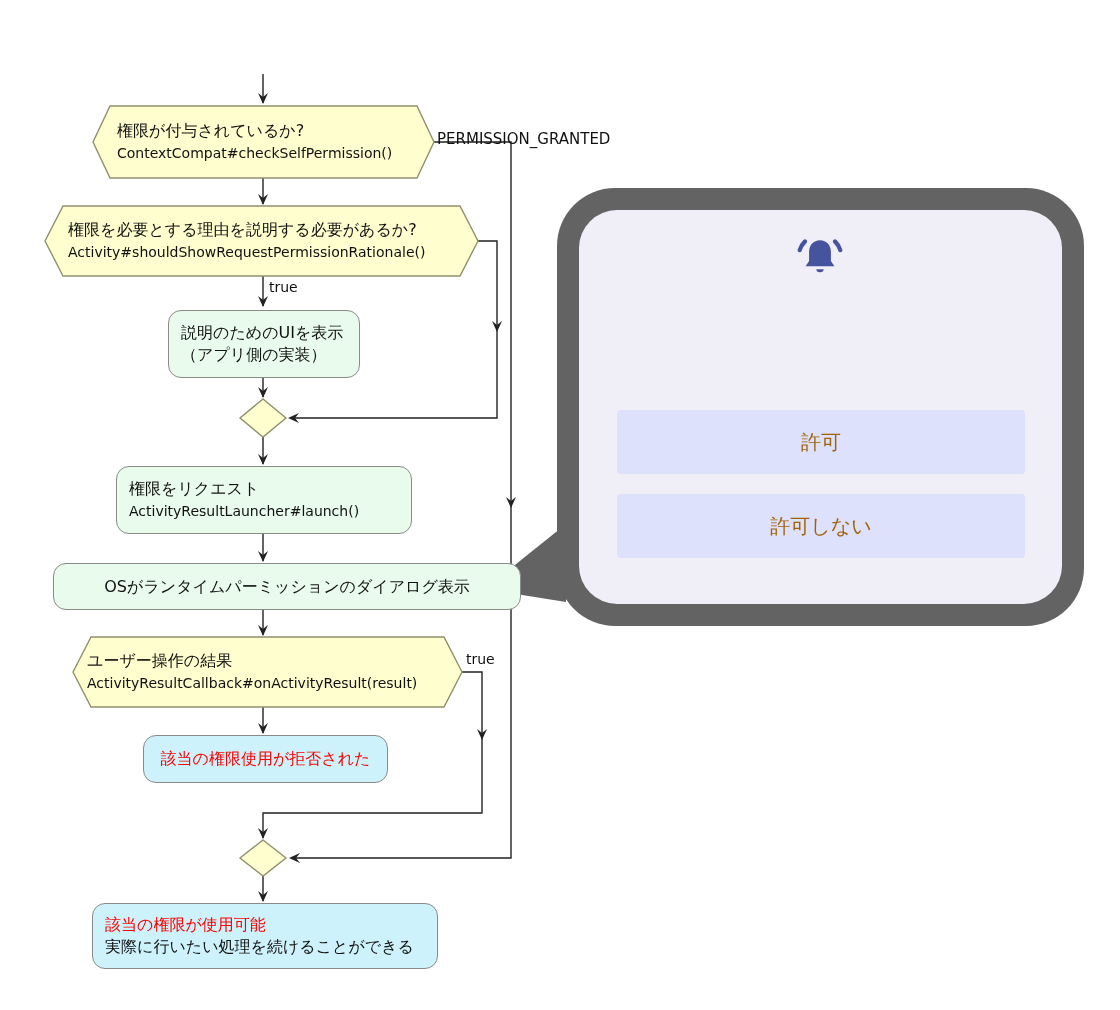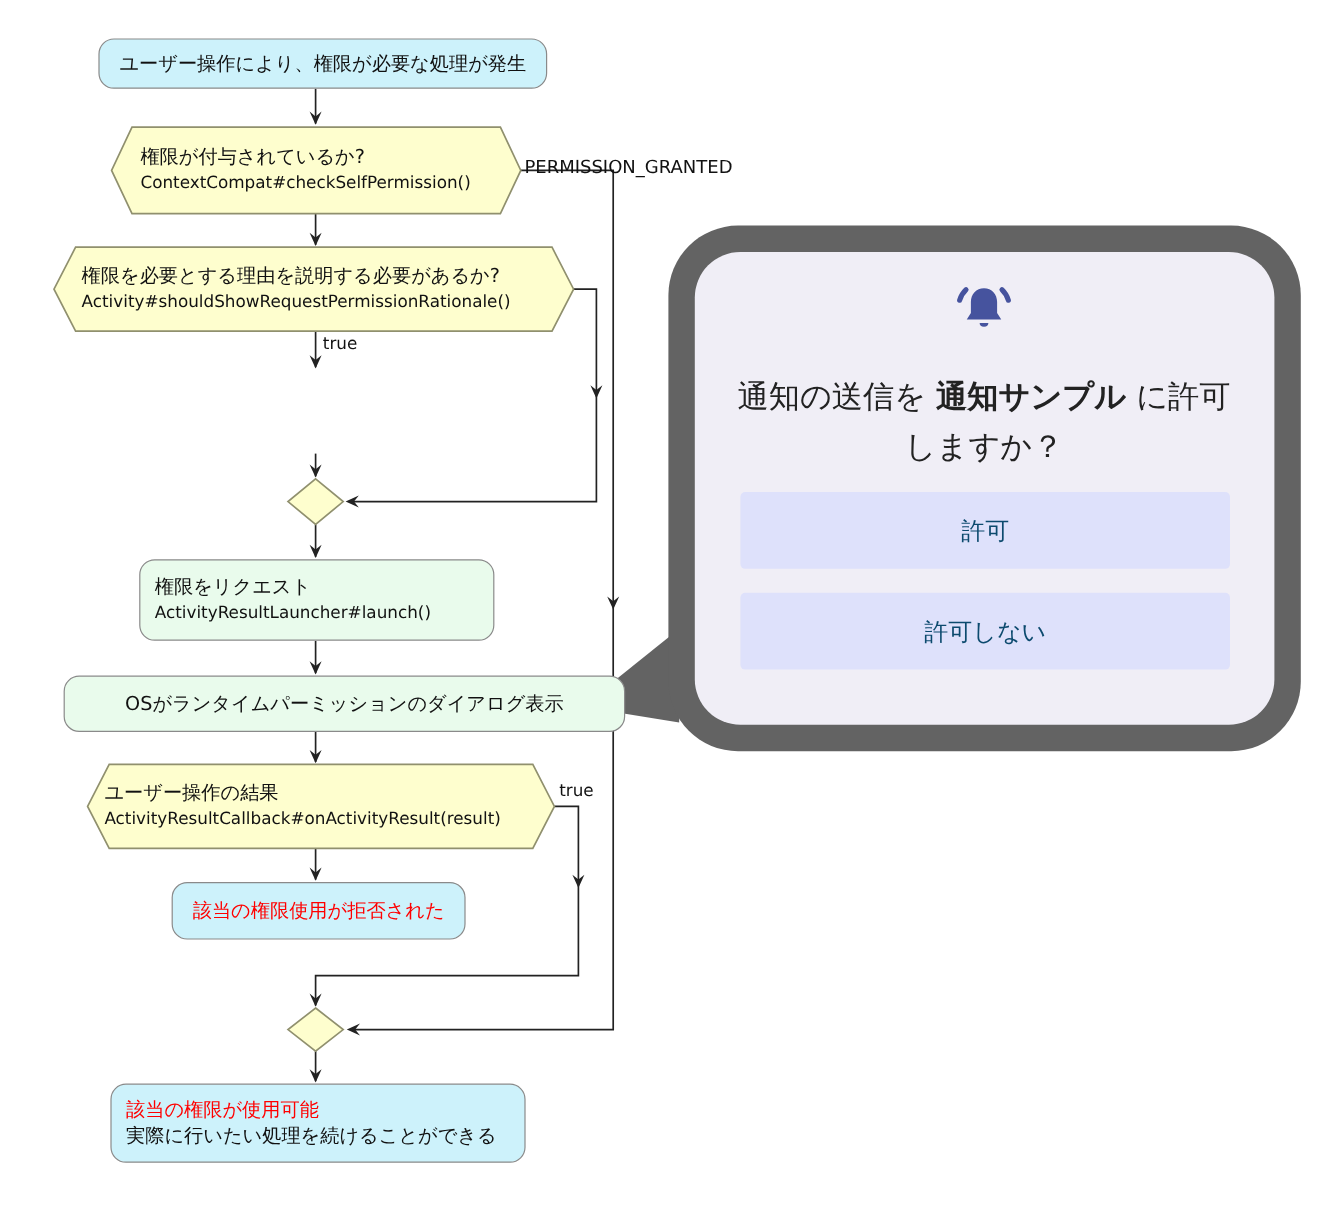--- a/index.html
+++ b/index.html
@@ -23,21 +23,21 @@
 
   .bubble{position:absolute;left:557px;top:188px;width:527px;height:438px;
           background:var(--bubble-border,#636363);border-radius:58px;}
   .bubble-inner{position:absolute;left:22px;top:22px;right:22px;bottom:22px;
           background:var(--dialog-bg,#f0eef6);border-radius:38px;}
   .bell{position:absolute;left:213px;top:26px;width:56px;height:46px;}
   .dialog-title{position:absolute;left:25px;top:100px;width:432px;text-align:center;
           font-size:26px;line-height:42px;color:var(--dialog-text,#222222);}
   .dialog-btn{position:absolute;left:38px;width:408px;height:64px;border-radius:4px;
           background:var(--button-bg,#dee1fb);display:flex;align-items:center;justify-content:center;
-          font-size:20px;color:#0c4a6e;cursor:pointer;}
+          font-size:20px;color:#a16207;cursor:pointer;}
 </style>
 </head>
 <body>
 
 <div class="stage">
 
   <svg class="lines" width="1120" height="1010" viewBox="0 0 1120 1010">
     <g fill="none" stroke="var(--line,#222)" stroke-width="1.4">
       <path d="M263 74 V103"></path>
       <path d="M263 178 V204"></path>
@@ -73,24 +73,25 @@
       <path d="M482 740 L477 729 L482 733 L487 729 Z"></path>
       <path d="M263 839 L258 828 L263 832 L268 828 Z"></path>
       <path d="M263 902 L258 891 L263 895 L268 891 Z"></path>
       <path d="M288 418 L299 413 L295 418 L299 423 Z"></path>
       <path d="M289 858 L300 853 L296 858 L300 863 Z"></path>
     </g>
 
     <polygon points="485,589 566,524 566,602" fill="var(--bubble-border,#636363)"></polygon>
   </svg>
 
-  <div class="node cyan center" style="left:82px;top:32px;width:374px;height:42px">
-    <span>ユーザー操作により、権限が必要な処理が発生</span>
+
+  <div class="node green padl12" style="left:168px;top:310px;width:192px;height:68px">
+    <div>説明のためのUIを表示</div>
+    <div>（アプリ側の実装）</div>
   </div>
-
 
   <div class="node green padl16" style="left:116px;top:466px;width:296px;height:68px">
     <div>権限をリクエスト</div>
     <div class="code">ActivityResultLauncher#launch()</div>
   </div>
 
   <div class="node green center" style="left:53px;top:563px;width:468px;height:47px">
     <span>OSがランタイムパーミッションのダイアログ表示</span>
   </div>
 
@@ -123,19 +124,18 @@
   <div class="edge-label sm" style="left:466px;top:651px">true</div>
 
   <div class="bubble">
     <div class="bubble-inner">
       <svg class="bell" viewBox="0 0 28 24">
         <path d="M14 2.2 C10.6 2.2 8.3 4.8 8.3 8.2 L8.3 13 L6.5 15.8 L21.5 15.8 L19.7 13 L19.7 8.2 C19.7 4.8 17.4 2.2 14 2.2 Z" fill="var(--bell,#46539e)"></path>
         <path d="M12.1 17.3 A1.9 1.6 0 0 0 15.9 17.3 Z" fill="var(--bell,#46539e)"></path>
         <path d="M6.2 2.8 A10.5 10.5 0 0 0 3.4 7.4" fill="none" stroke="var(--bell,#46539e)" stroke-width="2.2" stroke-linecap="round"></path>
         <path d="M21.8 2.8 A10.5 10.5 0 0 1 24.6 7.4" fill="none" stroke="var(--bell,#46539e)" stroke-width="2.2" stroke-linecap="round"></path>
       </svg>
-      <div class="dialog-title"><span>通知の送信を </span><b>通知サンプル</b><span> に許可しますか？</span></div>
       <div class="dialog-btn" style="top:200px">許可</div>
       <div class="dialog-btn" style="top:284px">許可しない</div>
     </div>
   </div>
 
 </div>
 
 </body></html>

